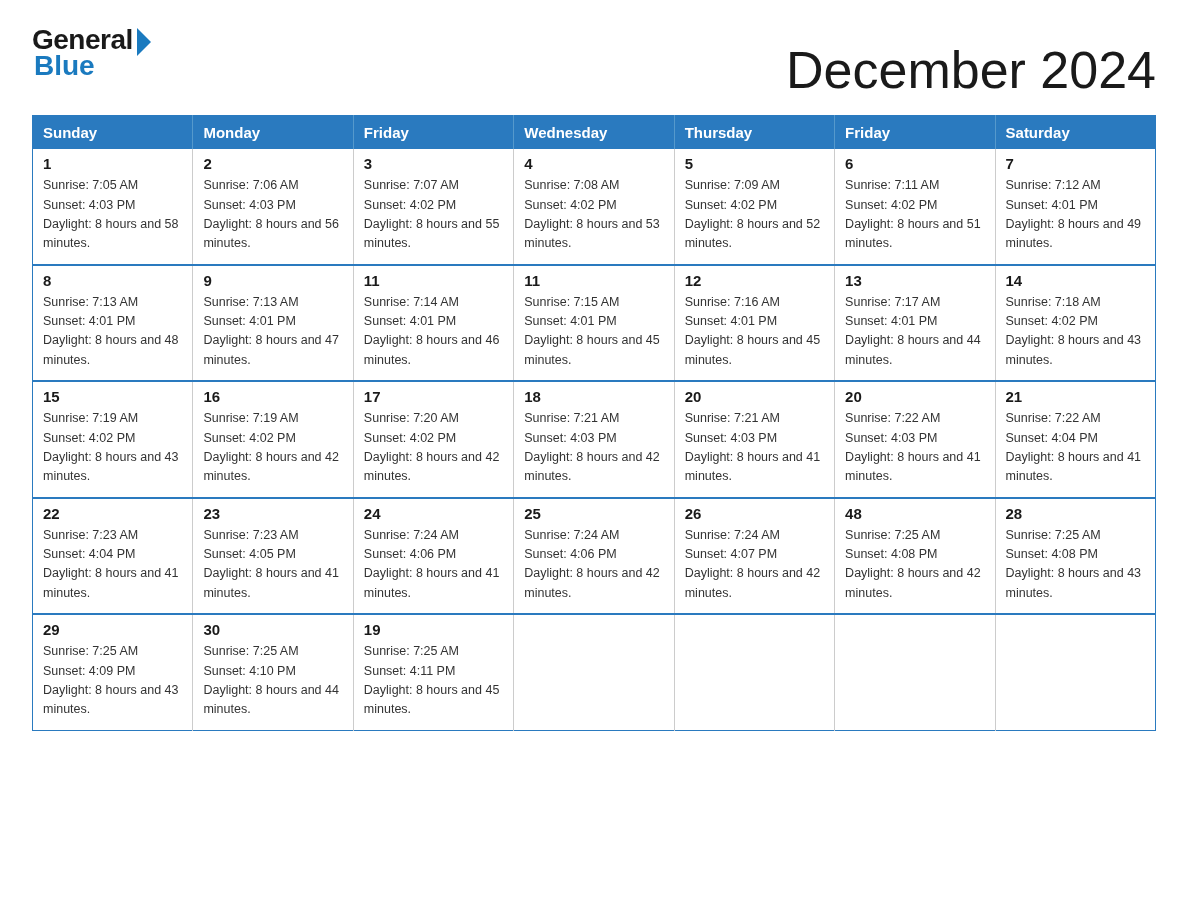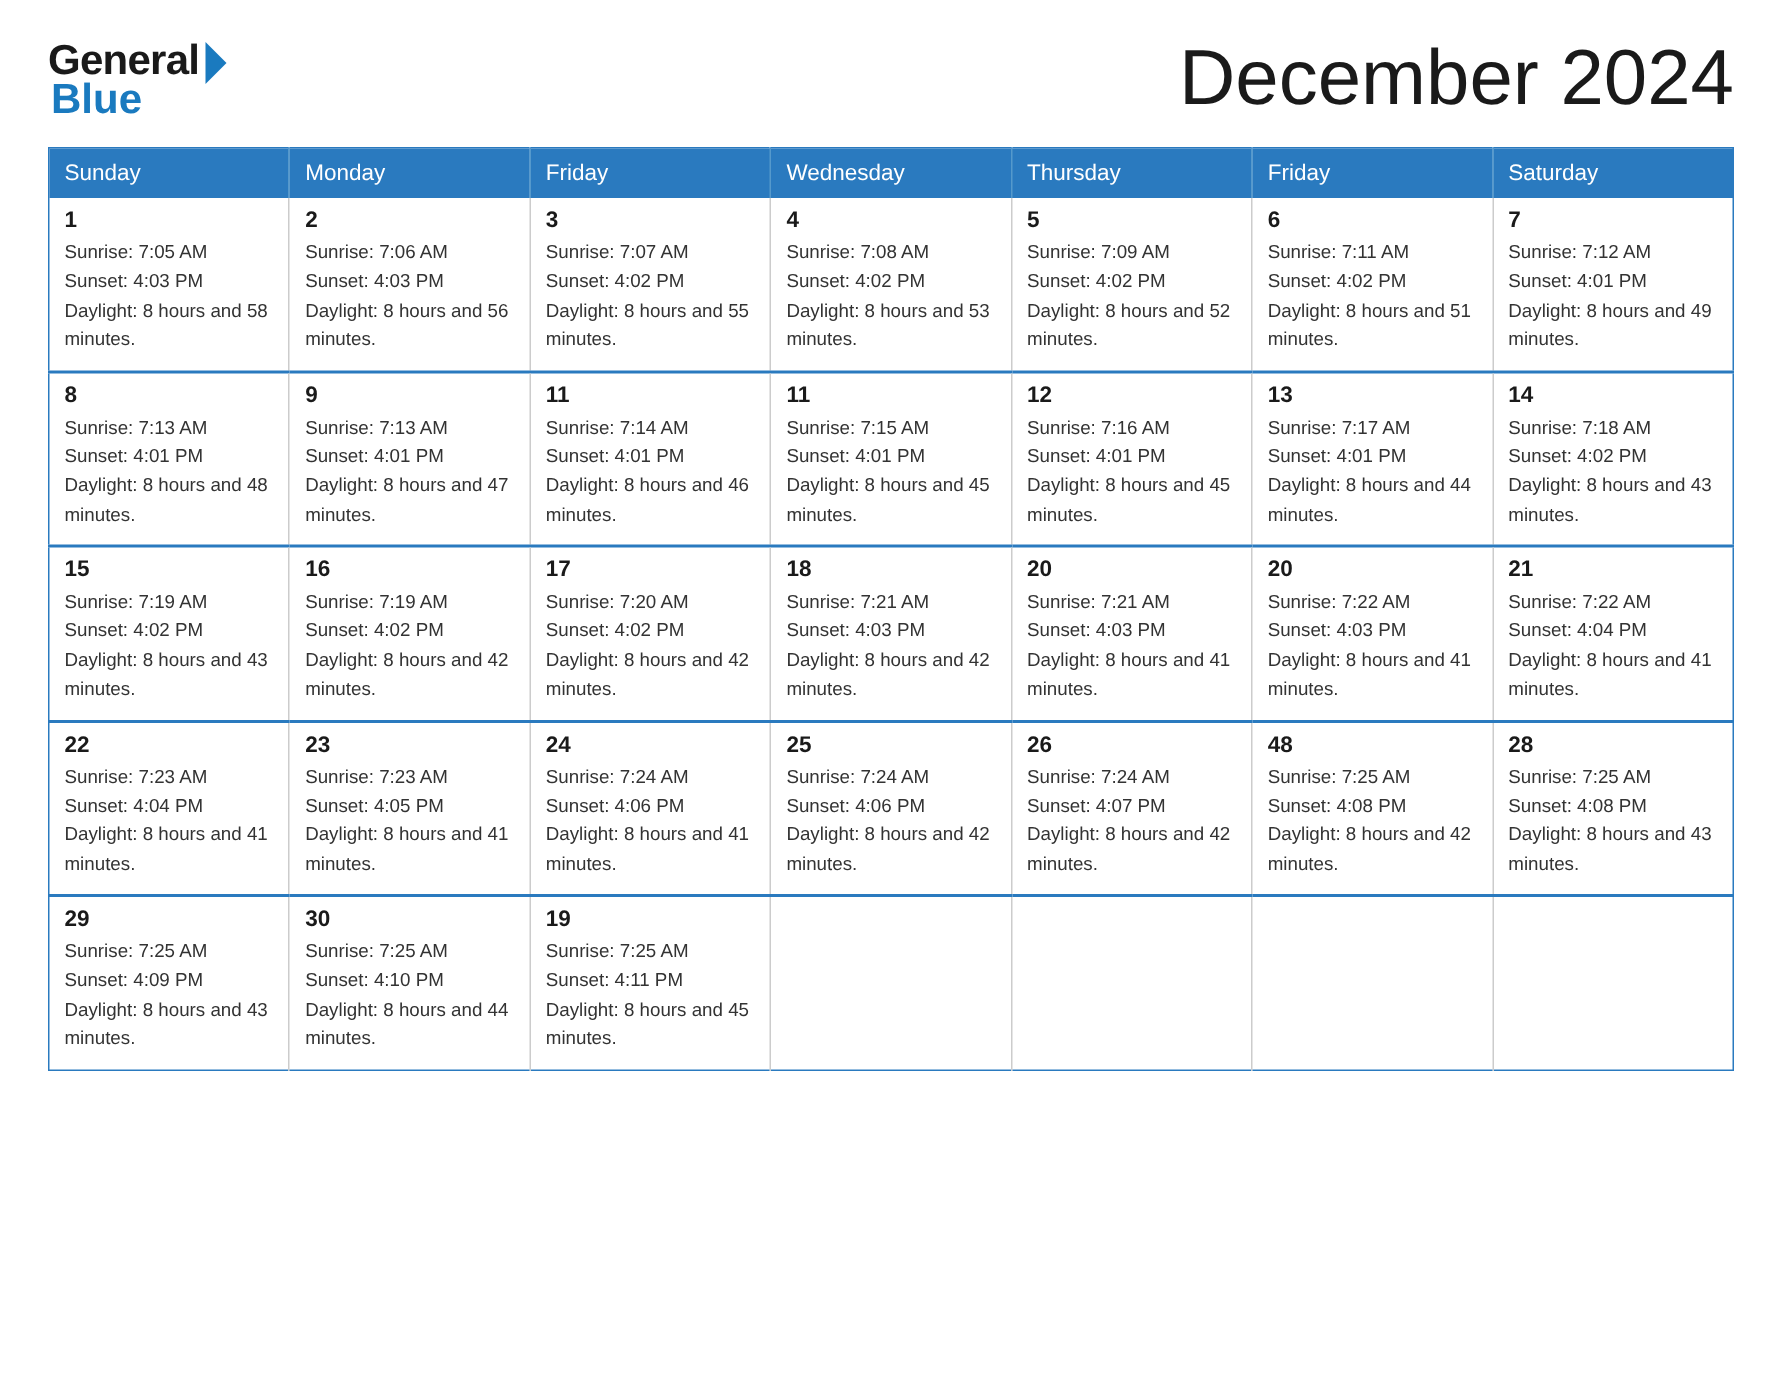--- a/index.html
+++ b/index.html
@@ -48,36 +48,37 @@
       padding-left: 2px;
     }
     .title-section {
       text-align: right;
     }
     .month-title {
       font-size: 52px;
       font-weight: normal;
       color: #1a1a1a;
       line-height: 1.1;
+      margin-top: 18px;
     }
     .location {
       font-size: 22px;
       color: #333;
       margin-top: 4px;
     }
     .calendar {
       width: 100%;
       border-collapse: collapse;
       border: 1px solid #2a7abf;
     }
     .calendar thead tr th {
       background-color: #2a7abf;
       color: #fff;
       font-size: 15px;
-      font-weight: normal;
+      font-weight: bold;
       padding: 8px 10px;
       text-align: left;
       border-right: 1px solid #5599cc;
     }
     .calendar thead tr th:last-child {
       border-right: none;
     }
     .calendar tbody tr td {
       vertical-align: top;
       padding: 6px 10px 10px 10px;

